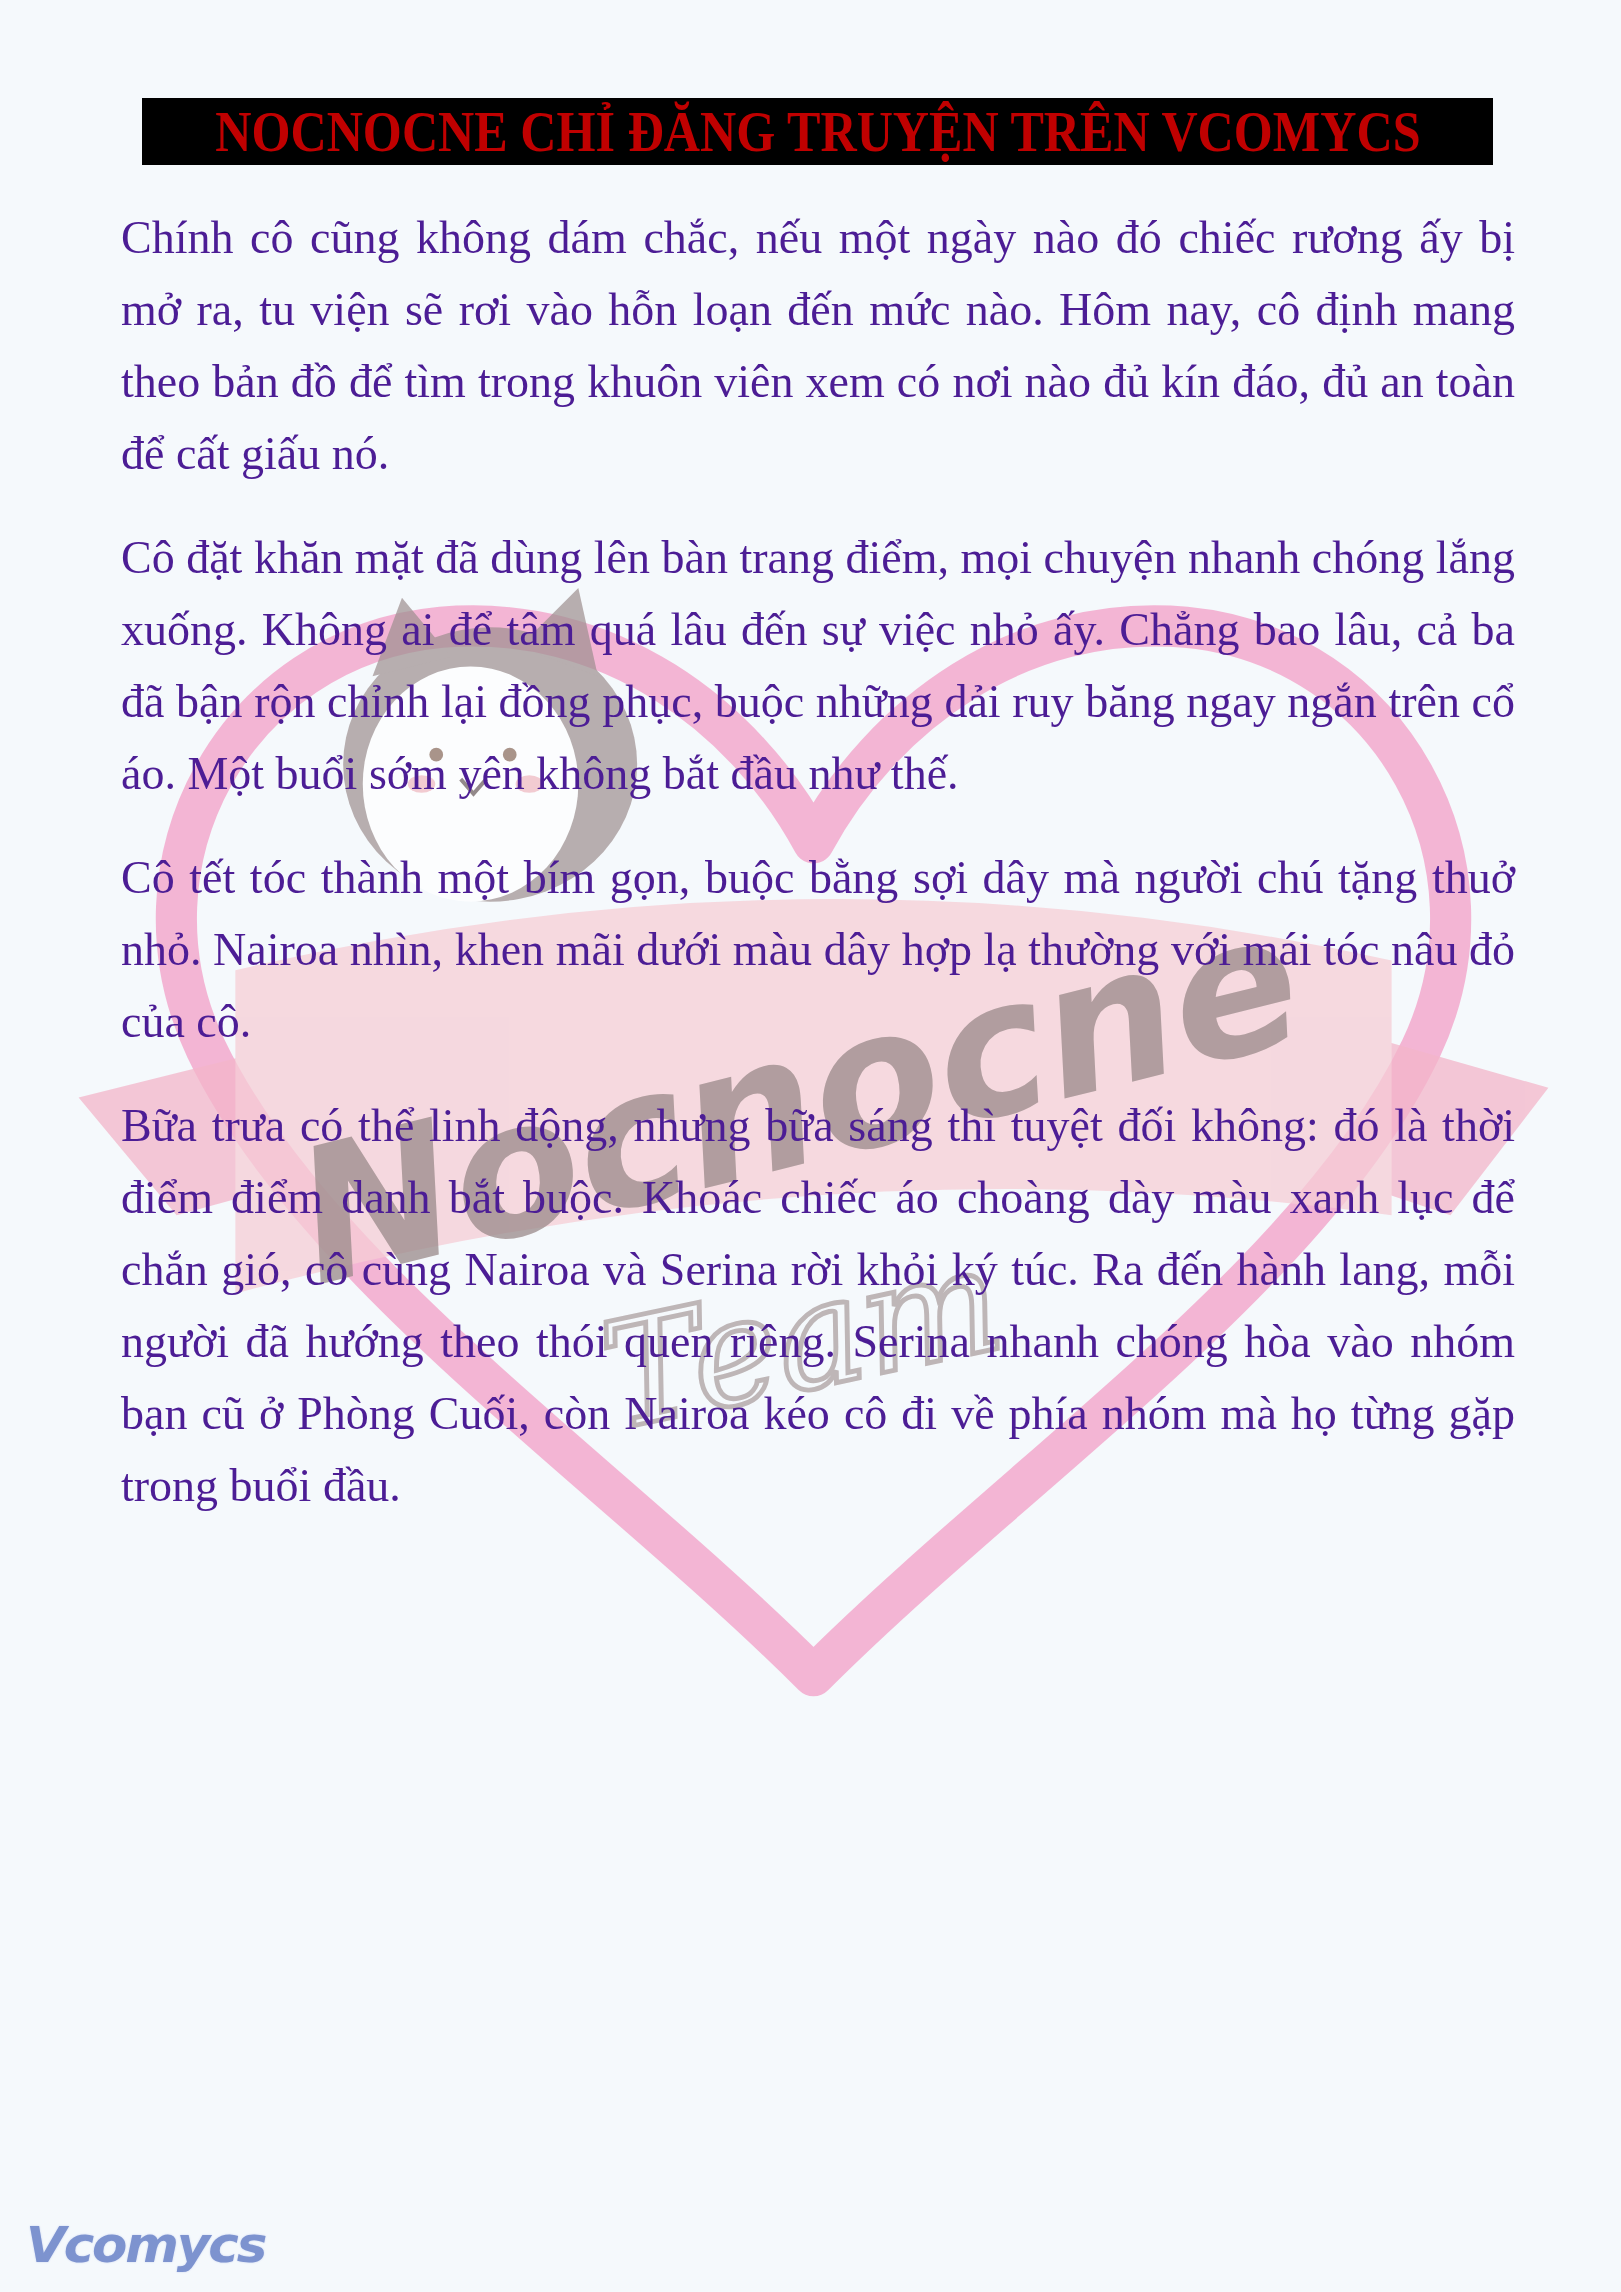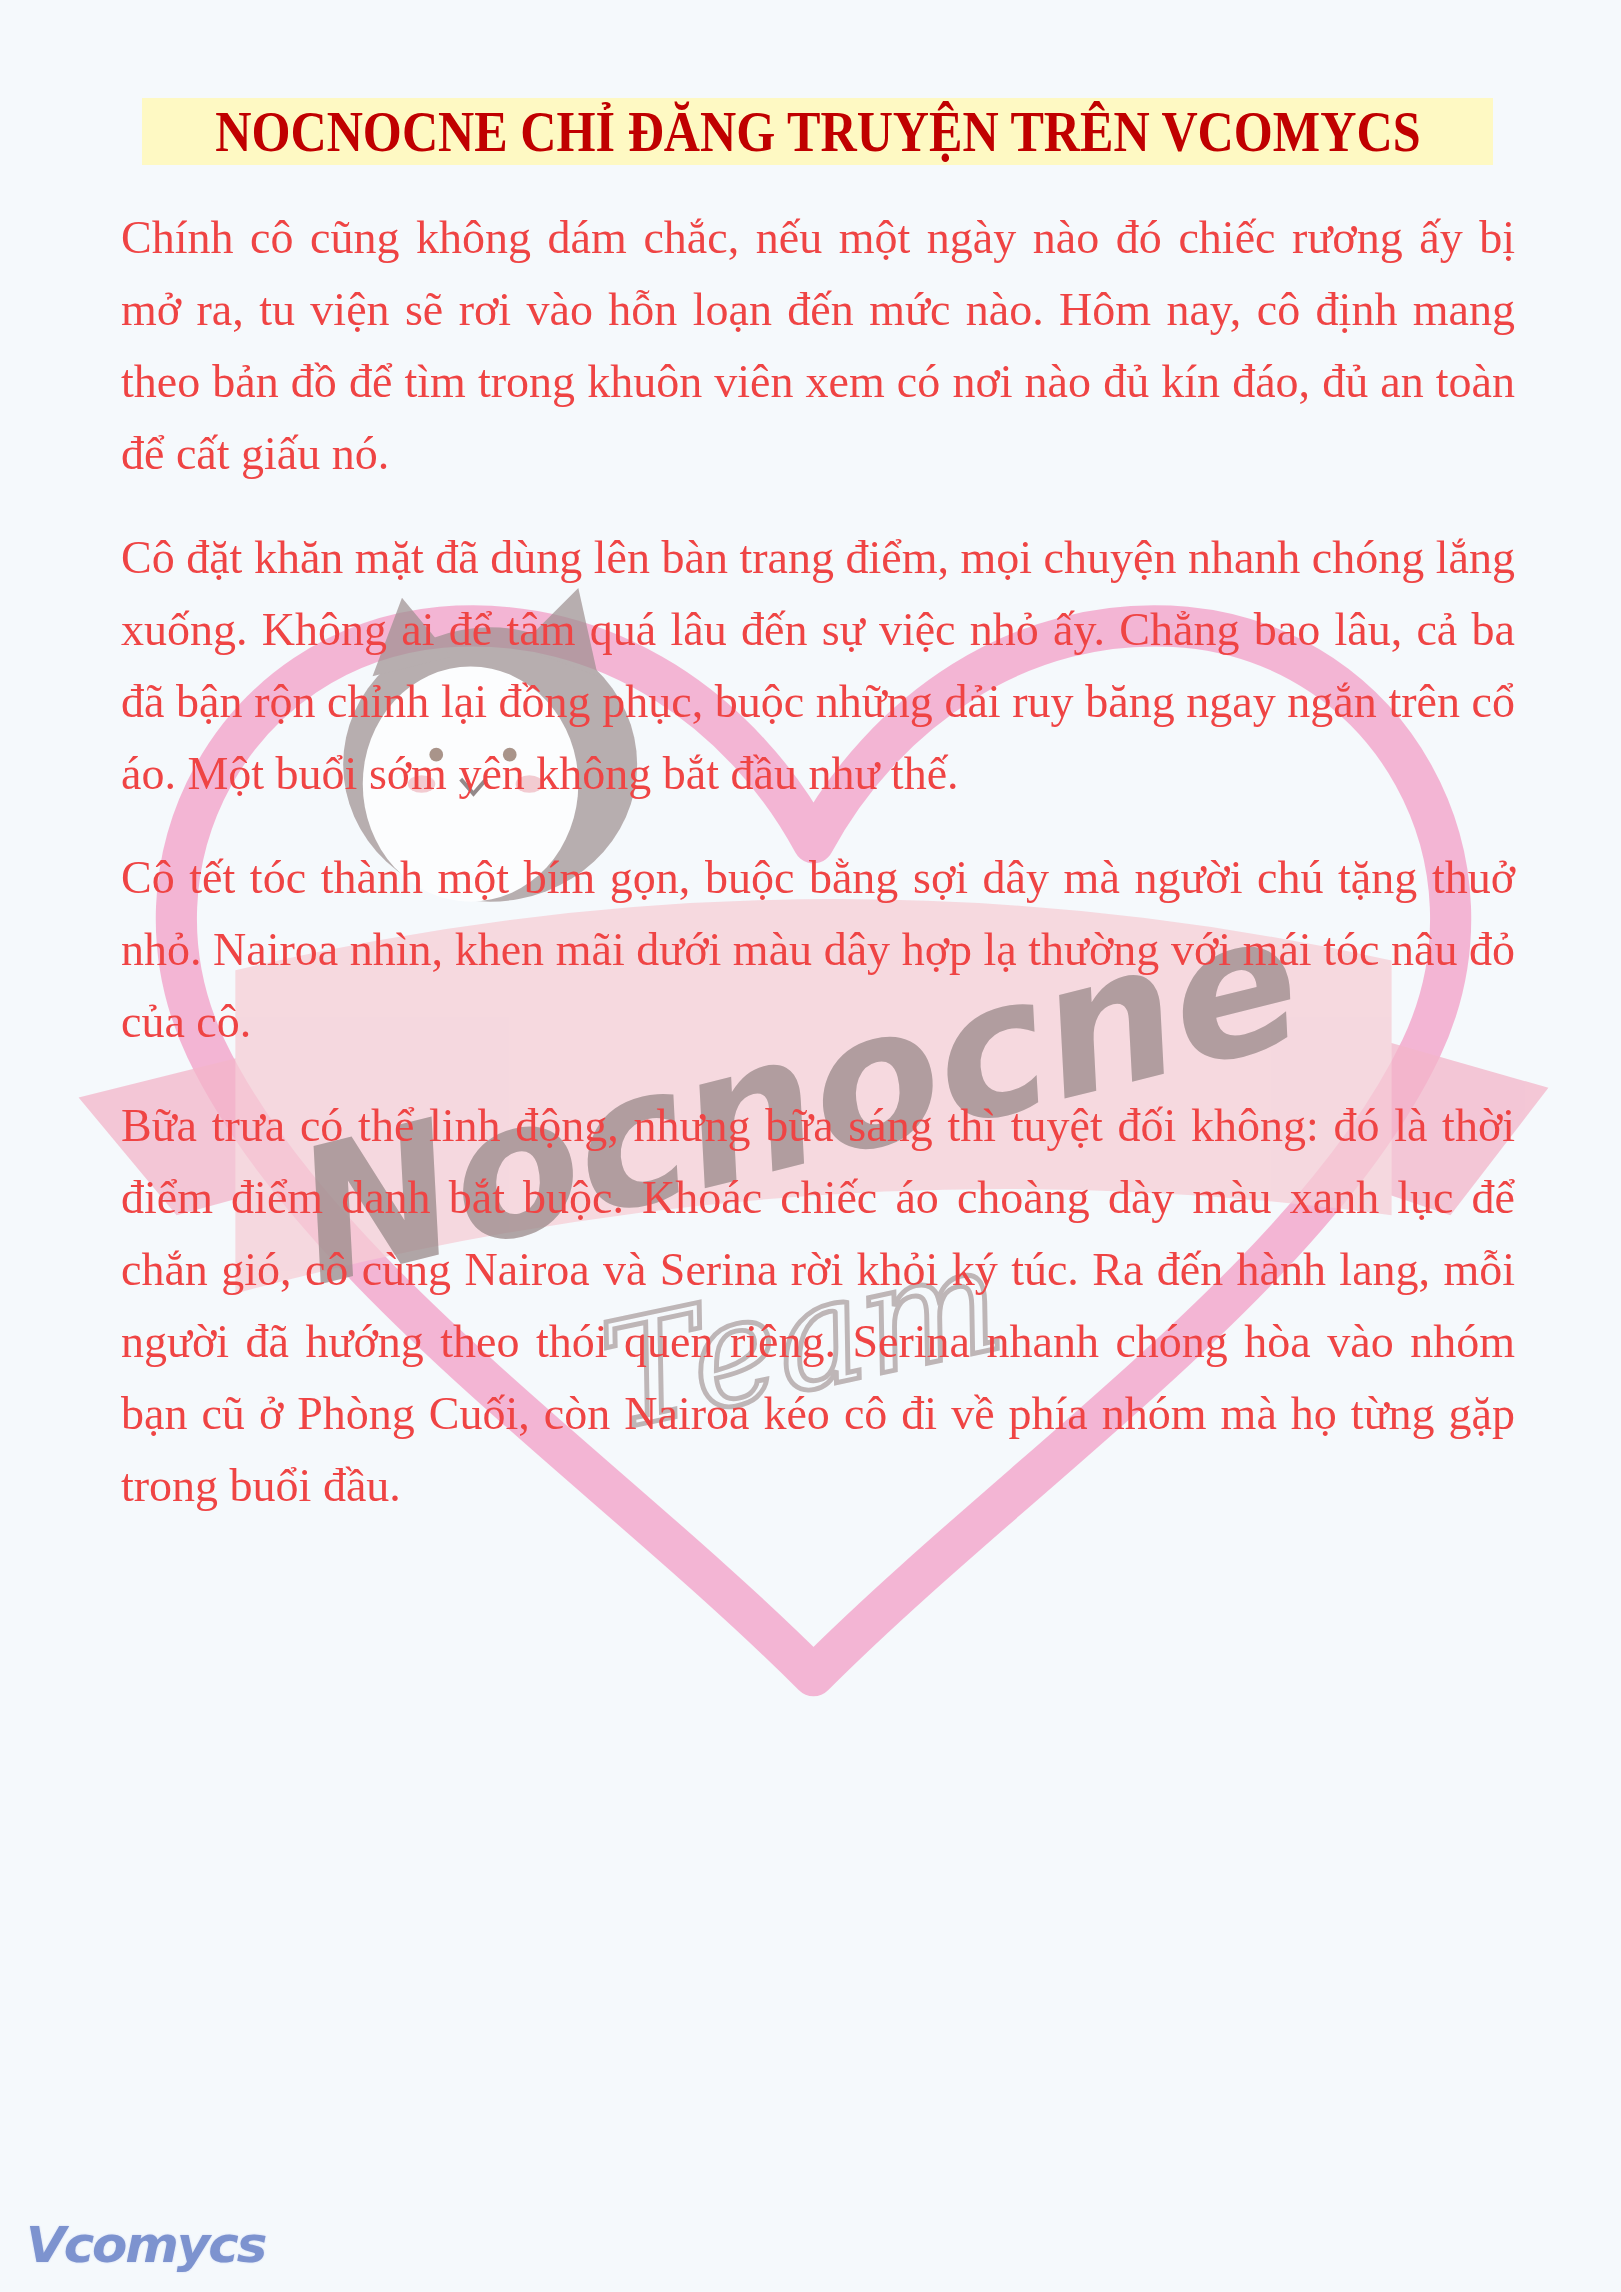--- a/index.html
+++ b/index.html
@@ -29,21 +29,21 @@
       height: 1127px;
       pointer-events: none;
       z-index: 0;
     }
     .header-band {
       position: absolute;
       left: 142px;
       top: 98px;
       width: 1351px;
       height: 67px;
-      background: #fef9c3;
+      background: #000000;
       z-index: 2;
       display: flex;
       align-items: center;
       justify-content: center;
     }
     .header-title {
       color: #c00000;
       font-family: "Liberation Serif", "DejaVu Serif", serif;
       font-weight: bold;
       font-size: 57px;
@@ -51,21 +51,21 @@
       transform: scaleX(0.88);
       white-space: nowrap;
       line-height: 1;
     }
     .body-text {
       position: absolute;
       left: 121px;
       top: 202px;
       width: 1394px;
       z-index: 2;
-      color: #ef4444;
+      color: #4c1d95;
     }
     .para {
       margin: 0 0 32px 0;
       font-size: 46px;
       line-height: 72px;
       text-align: justify;
       text-align-last: left;
     }
     .footer-logo {
       position: absolute;

